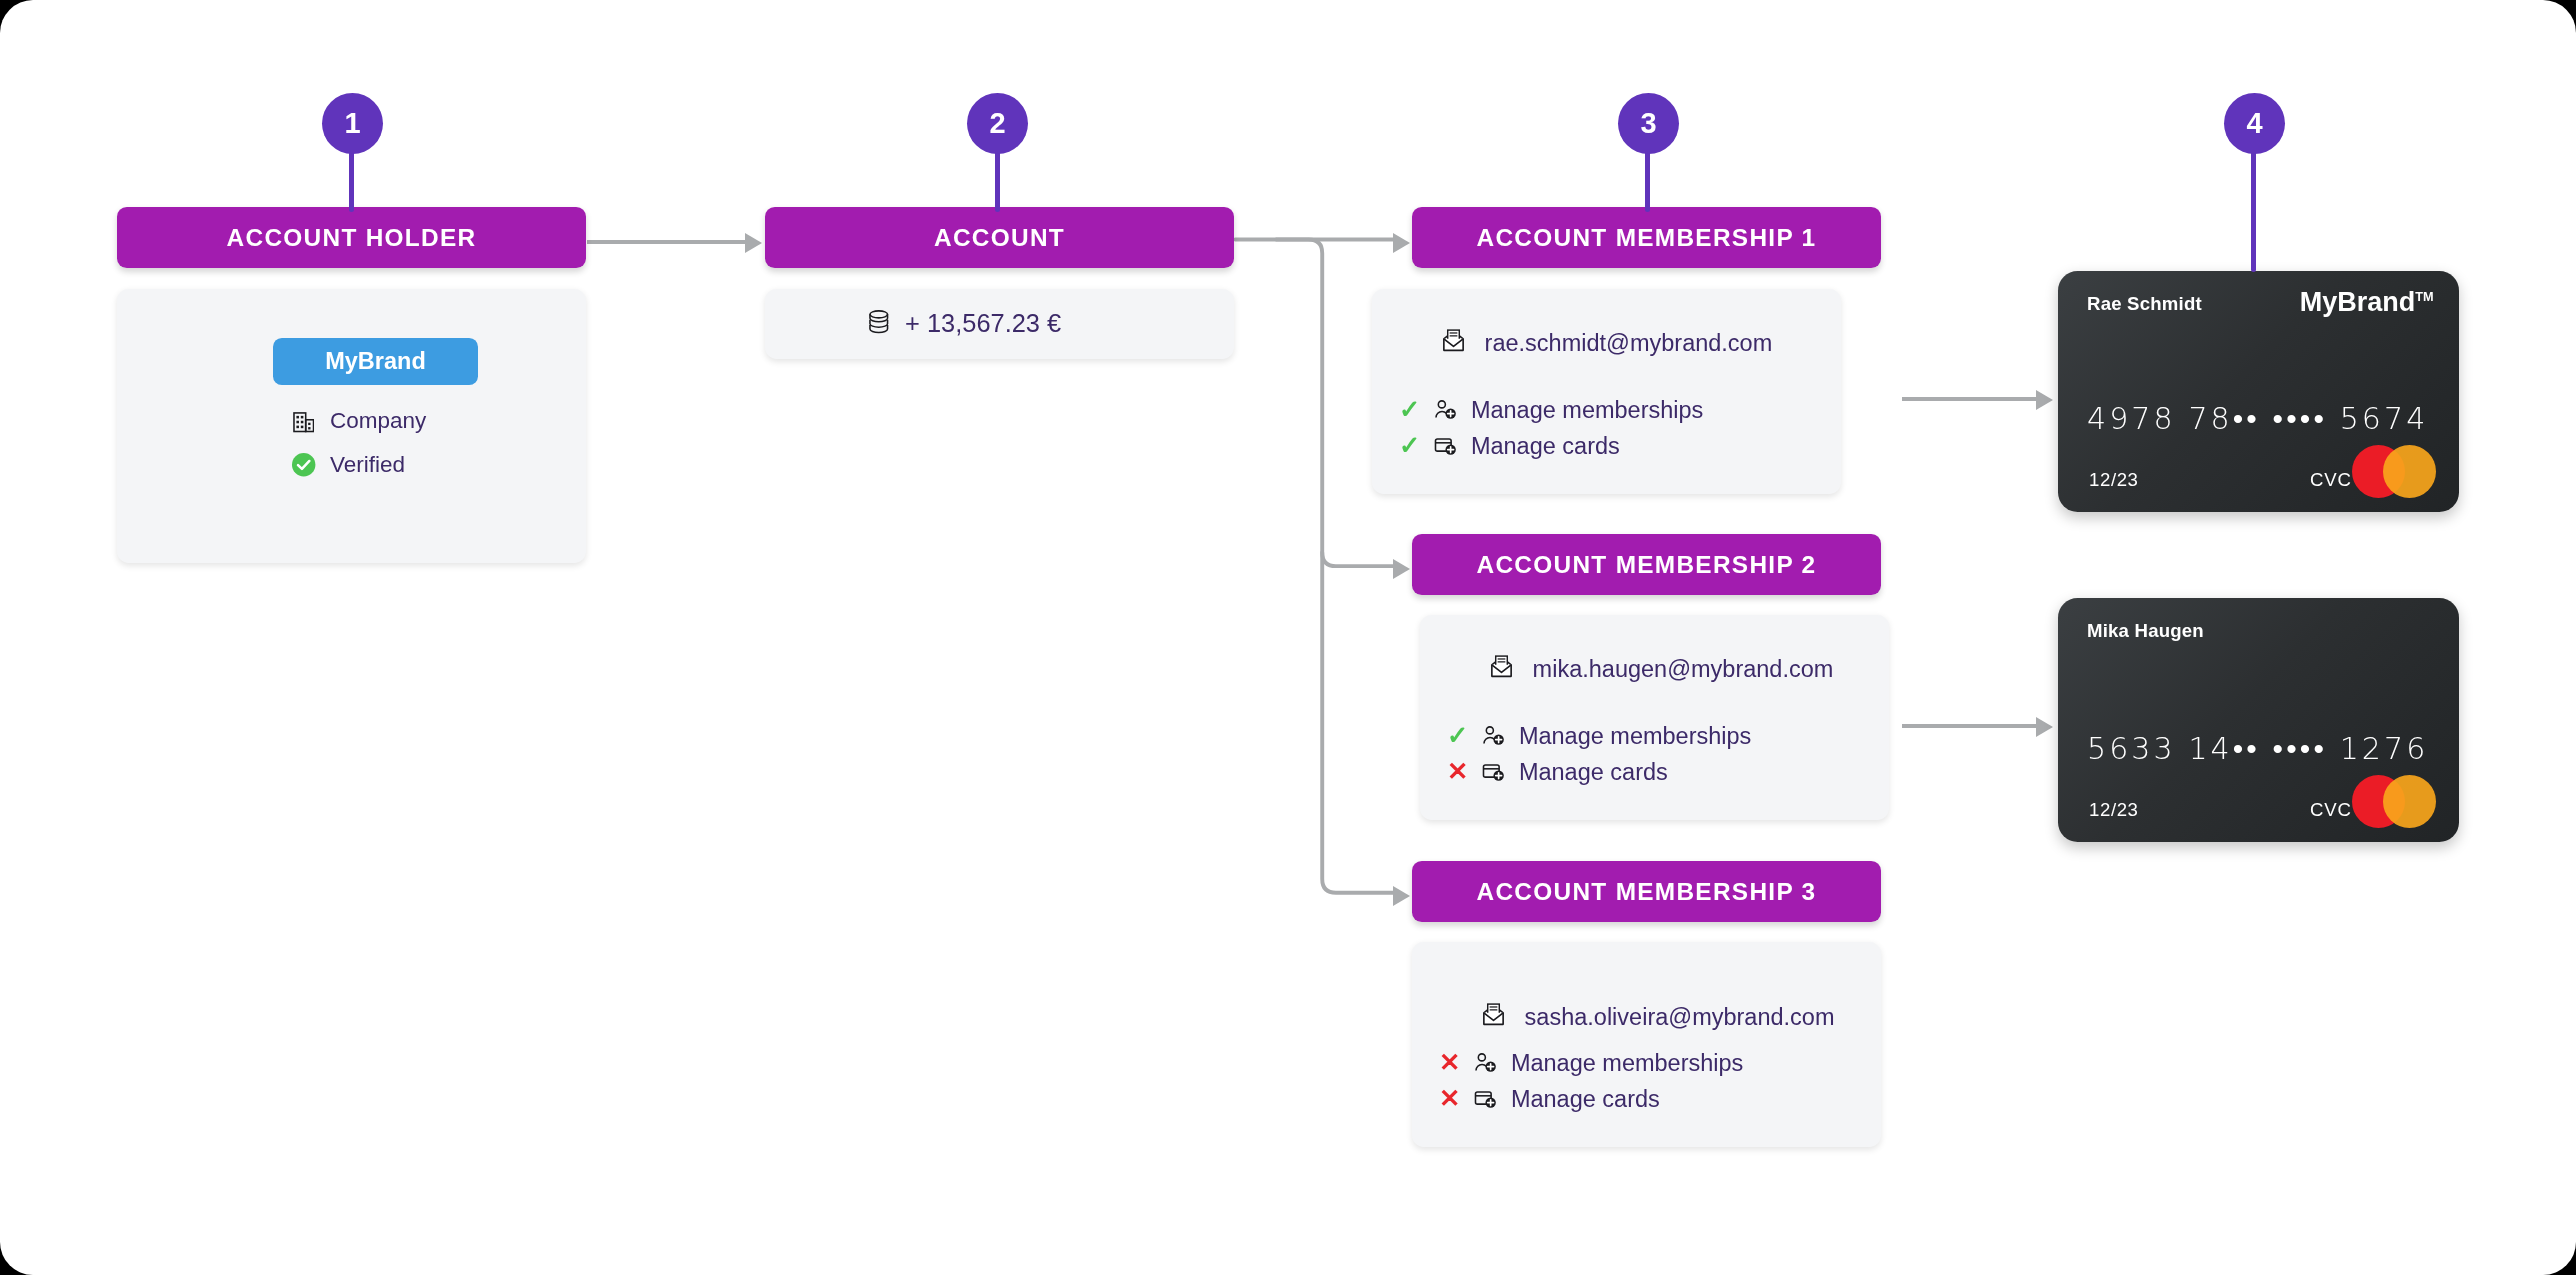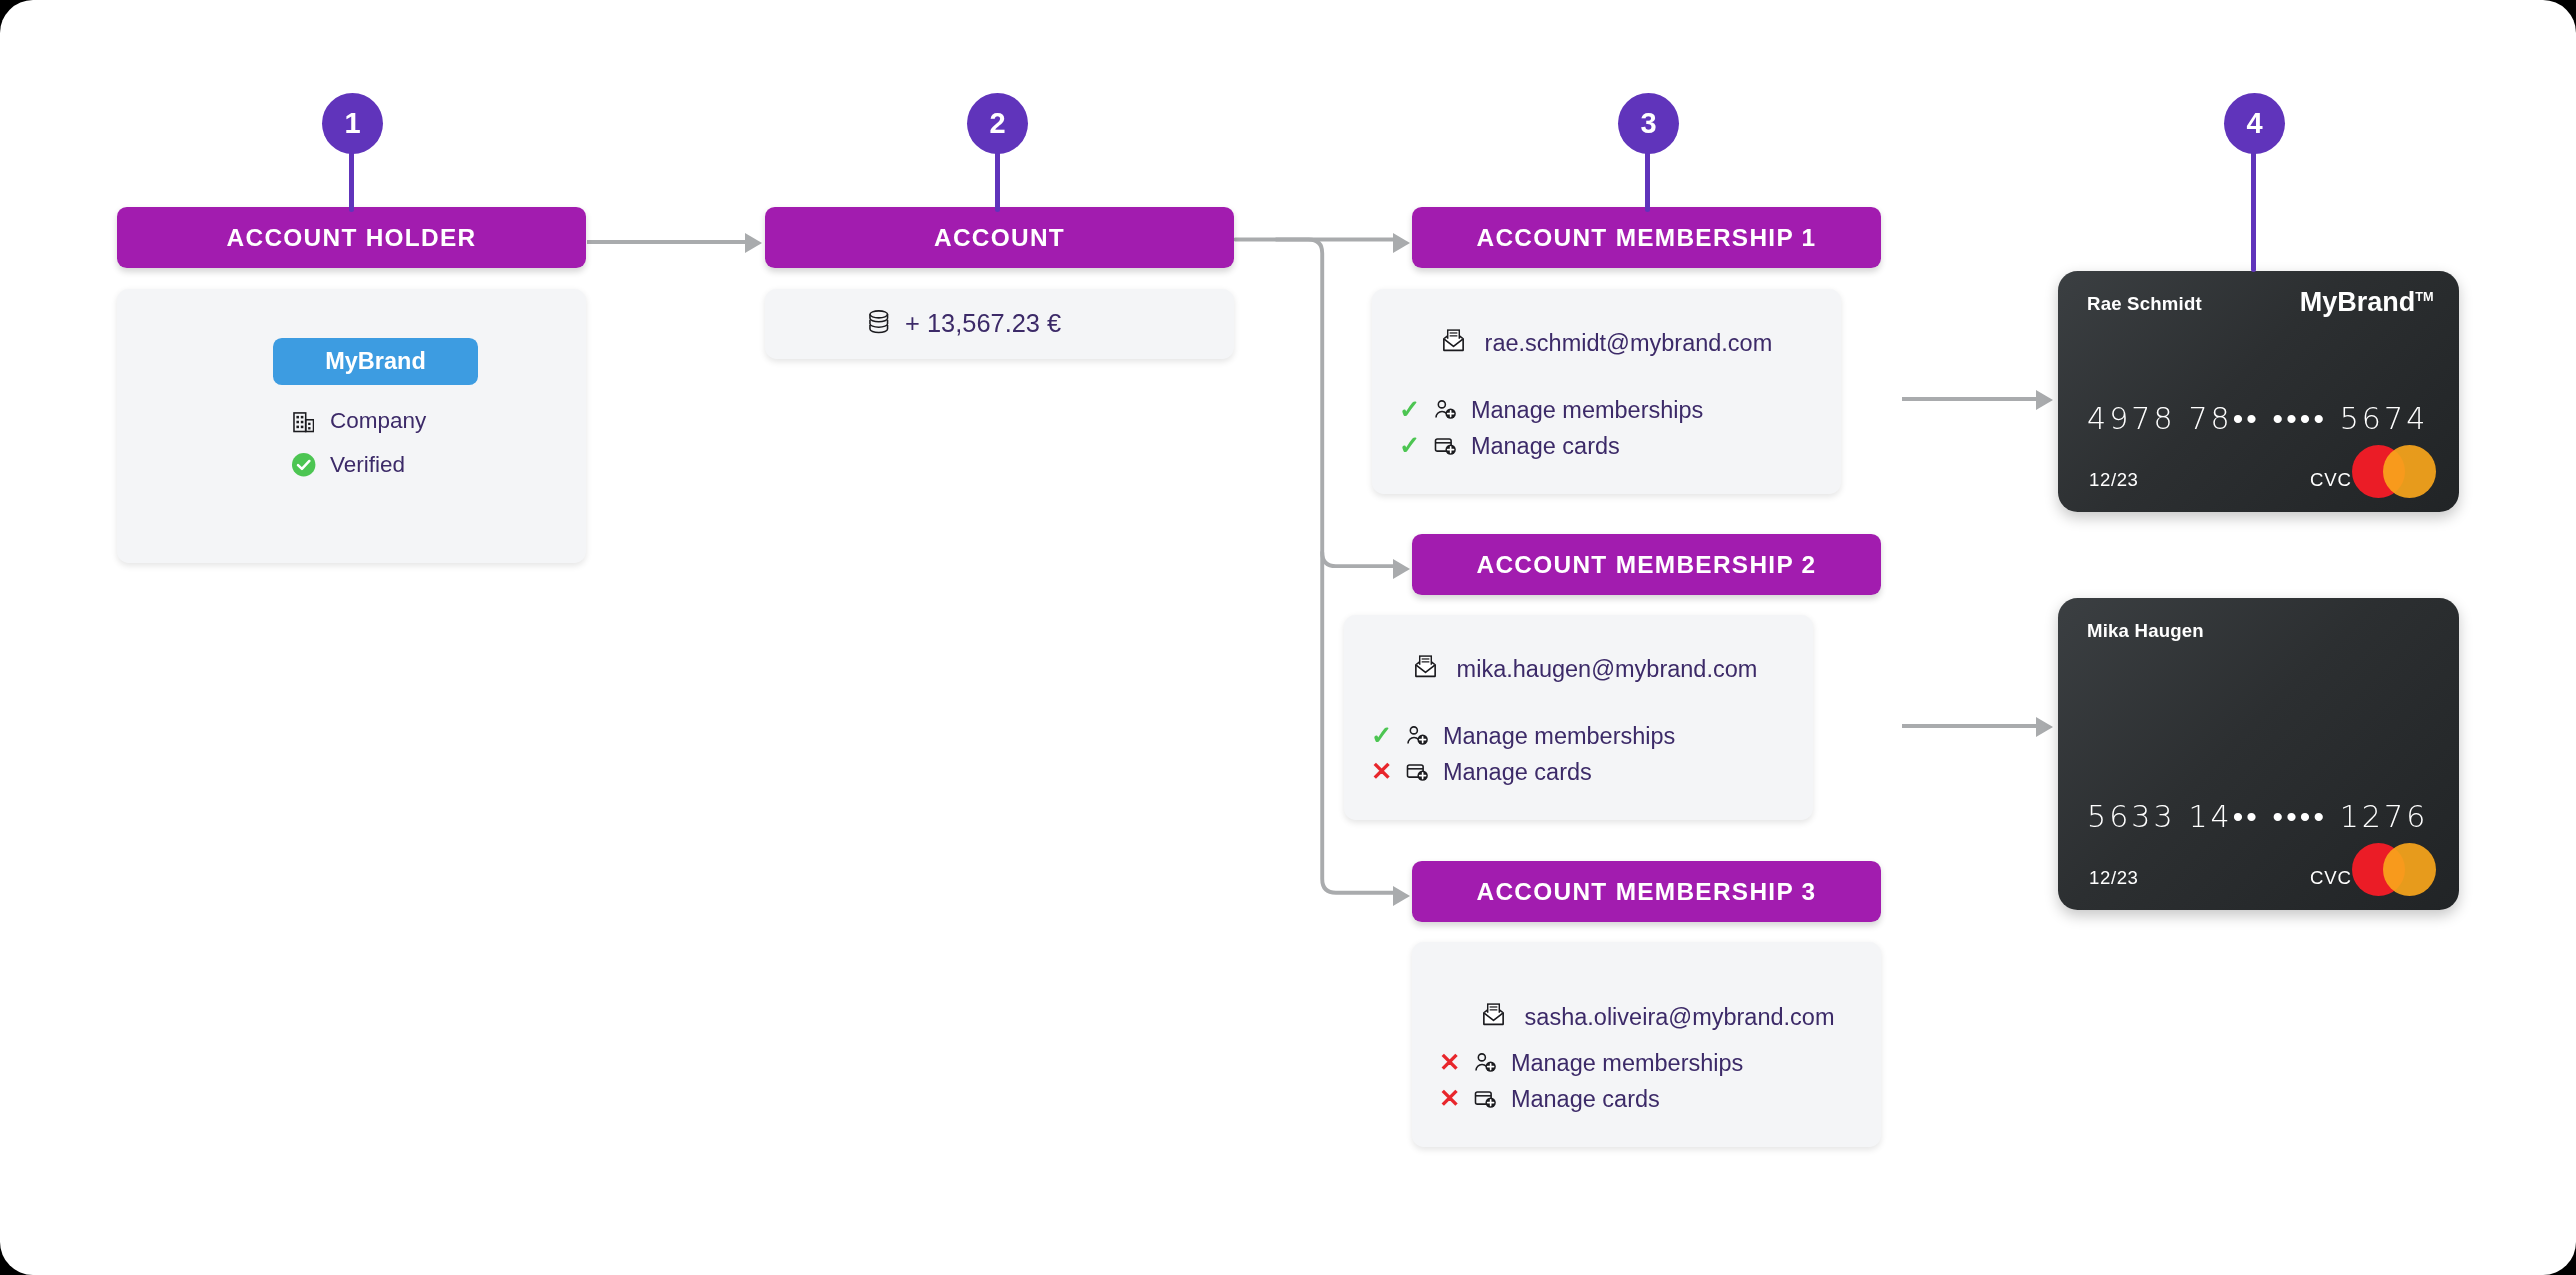--- a/index.html
+++ b/index.html
@@ -327,21 +327,21 @@
           <line x1="14" y1="15" x2="20" y2="15" stroke="#ffffff" stroke-width="1.7" stroke-linecap="round"></line>
         </svg>
       </span>
       <span>Manage cards</span>
     </div>
   </div>
 
   <div class="abs hdr" style="left:1412px; top:534px; width:469px;">
     <span>ACCOUNT MEMBERSHIP 2</span>
   </div>
-  <div class="abs panel" style="left:1344px; top:615px; width:469px; height:205px;">
+  <div class="abs panel" style="left:1420px; top:615px; width:469px; height:205px;">
     <div class="email-row abs" style="left:68px; top:39px;">
       <span>
         <svg width="27" height="25.4" viewBox="0 0 28 26">
           <path d="M4 11 L14 3 L24 11 V23 H4 Z" fill="#ffffff" stroke="#1b1b1f" stroke-width="1.7" stroke-linejoin="round"></path>
           <rect x="8" y="2" width="12" height="11" fill="#ffffff" stroke="#1b1b1f" stroke-width="1.5"></rect>
           <line x1="10" y1="5" x2="18" y2="5" stroke="#1b1b1f" stroke-width="1.3"></line>
           <line x1="10" y1="8" x2="18" y2="8" stroke="#1b1b1f" stroke-width="1.3"></line>
           <path d="M4 11 L14 19 L24 11" fill="#ffffff" stroke="#1b1b1f" stroke-width="1.7" stroke-linejoin="round"></path>
         </svg>
       </span>
@@ -434,21 +434,21 @@
     <div class="cc-cvc">
       <span>CVC</span>
       <span>•••</span>
     </div>
     <div class="mc-logo">
       <div class="mc-c mc-red"></div>
       <div class="mc-c mc-yel"></div>
     </div>
   </div>
 
-  <div class="abs credit-card" style="left:2058px; top:598px; width:401px; height:312px;">
+  <div class="abs credit-card" style="left:2058px; top:598px; width:401px; height:244px;">
     <div class="cc-name">Mika Haugen</div>
     <div class="cc-number">5633 14•• •••• 1276</div>
     <div class="cc-exp">12/23</div>
     <div class="cc-cvc">
       <span>CVC</span>
       <span>•••</span>
     </div>
     <div class="mc-logo">
       <div class="mc-c mc-red"></div>
       <div class="mc-c mc-yel"></div>

